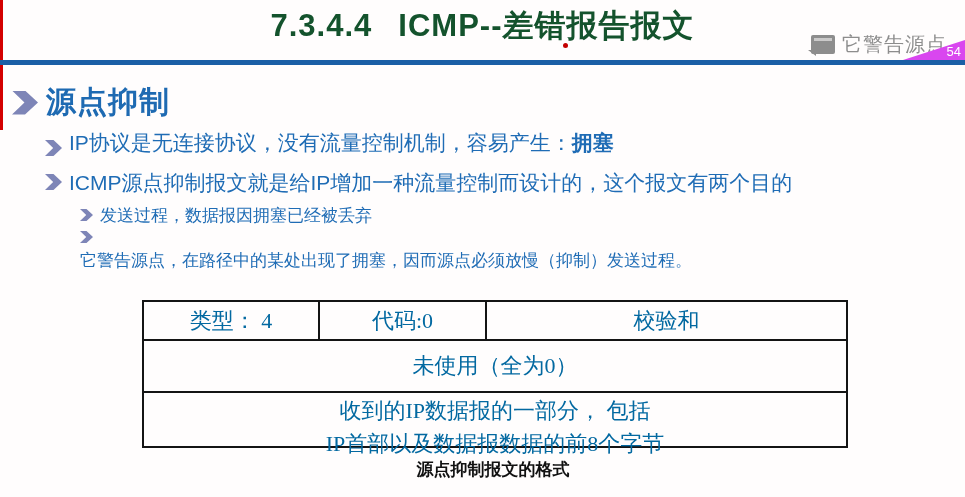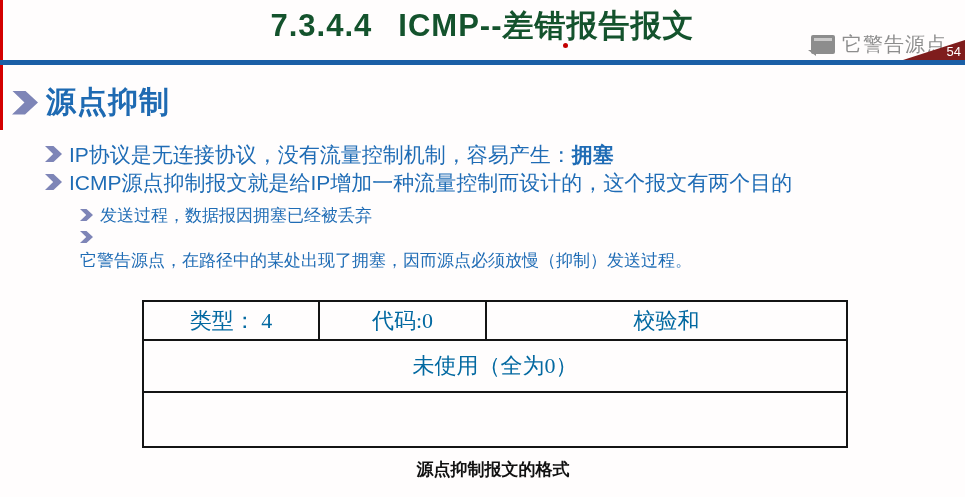--- a/index.html
+++ b/index.html
@@ -9,21 +9,21 @@
   }
   
   .red-strip{position:absolute;left:0;top:0;width:3px;height:130px;background:#d40000;}
   
   .title{position:absolute;left:0;right:0;top:5px;text-align:center;
     color:#14532d;font-weight:bold;font-size:31px;letter-spacing:1px;}
   .title .num{margin-right:26px;}
   .red-dot{position:absolute;left:563px;top:43px;width:5px;height:5px;border-radius:50%;background:#c40000;}
   
   .header-rule{position:absolute;left:0;top:60px;width:965px;height:5px;background:#1b5fa6;}
-  .corner-wedge{position:absolute;right:0;top:40px;width:62px;height:20px;background:#7f1d1d;
+  .corner-wedge{position:absolute;right:0;top:40px;width:62px;height:20px;background:#d946ef;
     clip-path:polygon(0 100%,100% 0,100% 100%);color:#ffffff;font-size:13px;
     display:flex;align-items:flex-end;justify-content:flex-end;padding:0 4px 1px 0;box-sizing:border-box;}
   
   .brand{position:absolute;right:18px;top:31px;display:flex;align-items:center;gap:7px;
     color:#8d8d8d;font-size:20px;letter-spacing:1px;}
   .brand-icon{width:24px;height:19px;background:#8d8d8d;border-radius:2px;position:relative;}
   .brand-icon:before{content:"";position:absolute;left:3px;top:3px;right:3px;height:3px;background:#fffdfd;opacity:.55;}
   .brand-icon:after{content:"";position:absolute;left:-3px;bottom:-2px;width:0;height:0;
     border-right:8px solid #8d8d8d;border-bottom:6px solid transparent;}
   
@@ -76,21 +76,21 @@
   <div class="header-rule"></div>
   <div class="corner-wedge">
     <span>54</span>
   </div>
 
   <div class="heading-row">
     <span class="chev"></span>
     <span class="heading-text">源点抑制</span>
   </div>
 
-  <div class="b1" style="top:142px;">
+  <div class="b1" style="top:130px;align-items:flex-end;">
     <span class="chev"></span>
     <span class="txt"><span>IP协议是无连接协议，没有流量控制机制，容易产生：</span><b>拥塞</b></span>
   </div>
 
   <div class="b1" style="top:170px;">
     <span class="chev"></span>
     <span class="txt">ICMP源点抑制报文就是给IP增加一种流量控制而设计的，这个报文有两个目的</span>
   </div>
 
   <div class="b2" style="top:205px;">
@@ -103,17 +103,21 @@
     <span class="txt">它警告源点，在路径中的某处出现了拥塞，因而源点必须放慢（抑制）发送过程。</span>
   </div>
 
   <div class="fmt-table">
     <div class="trow trow-1">
       <div class="tcell tc1">类型： 4</div>
       <div class="tcell tc2">代码:0</div>
       <div class="tcell tc3">校验和</div>
     </div>
     <div class="trow trow-2">未使用（全为0）</div>
+    <div class="trow trow-3">
+      <div>收到的IP数据报的一部分， 包括</div>
+      <div>IP首部以及数据报数据的前8个字节</div>
+    </div>
   </div>
 
   <div class="caption">源点抑制报文的格式</div>
 
 </div>
 
 </body></html>

